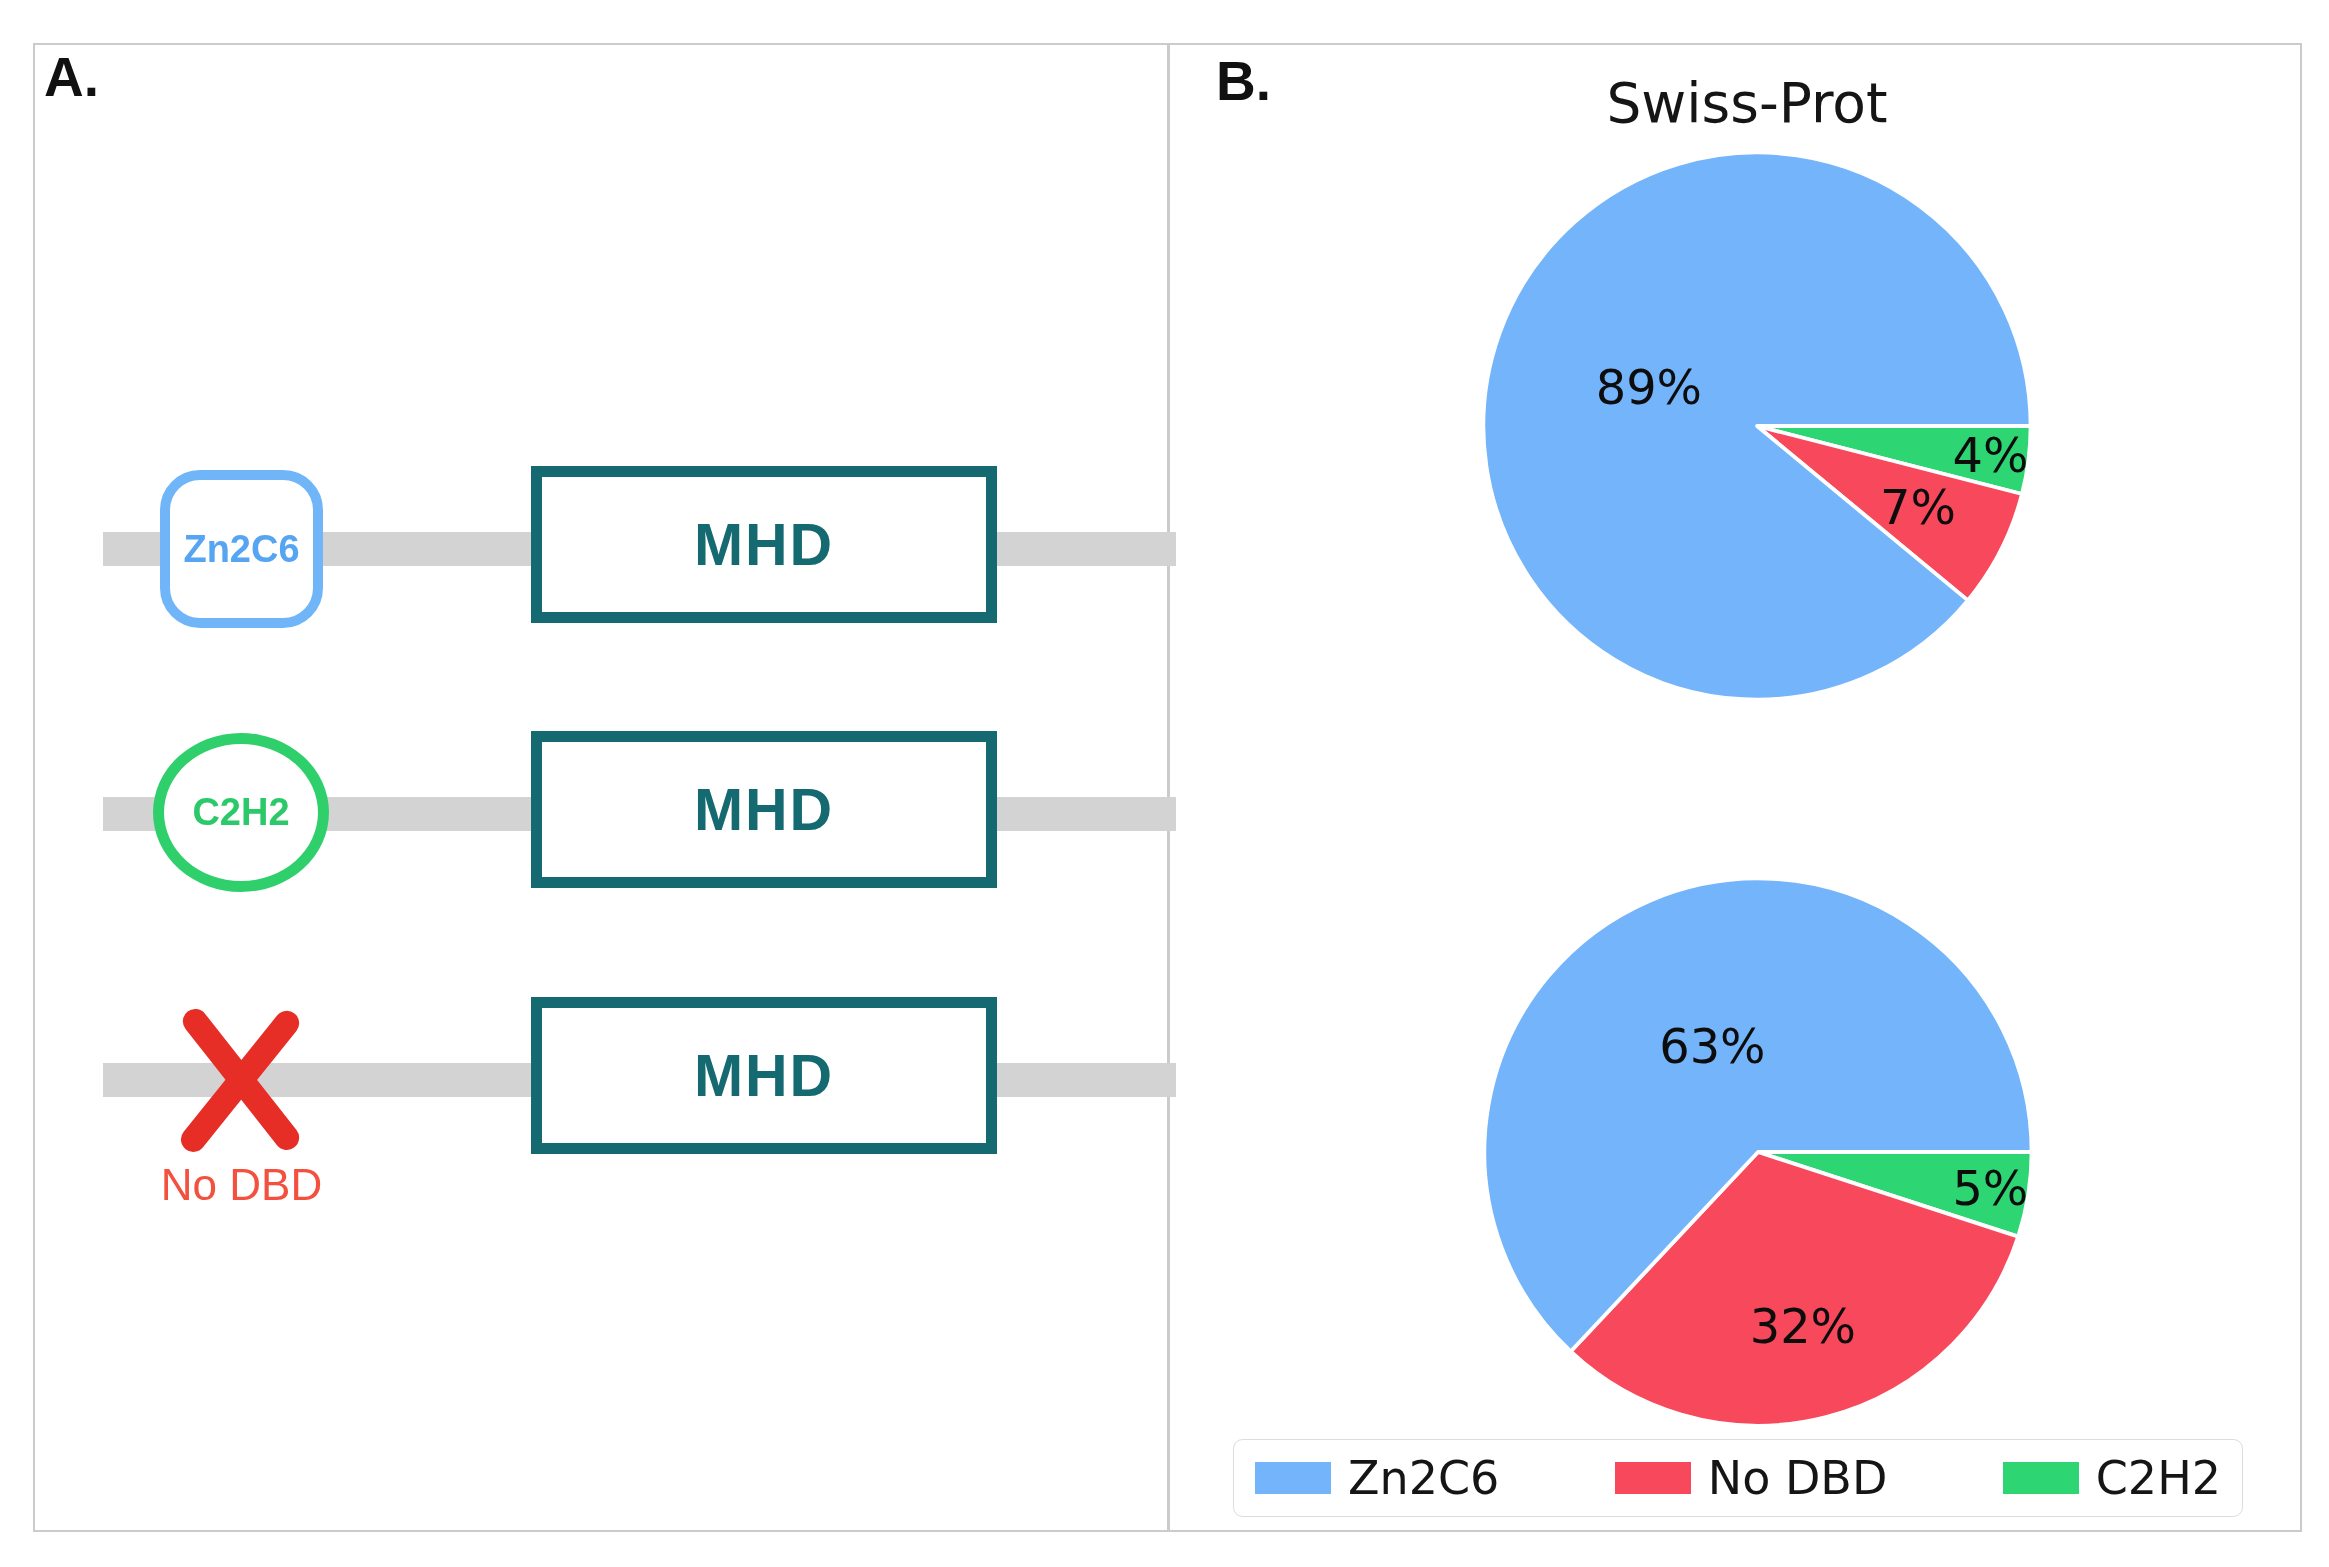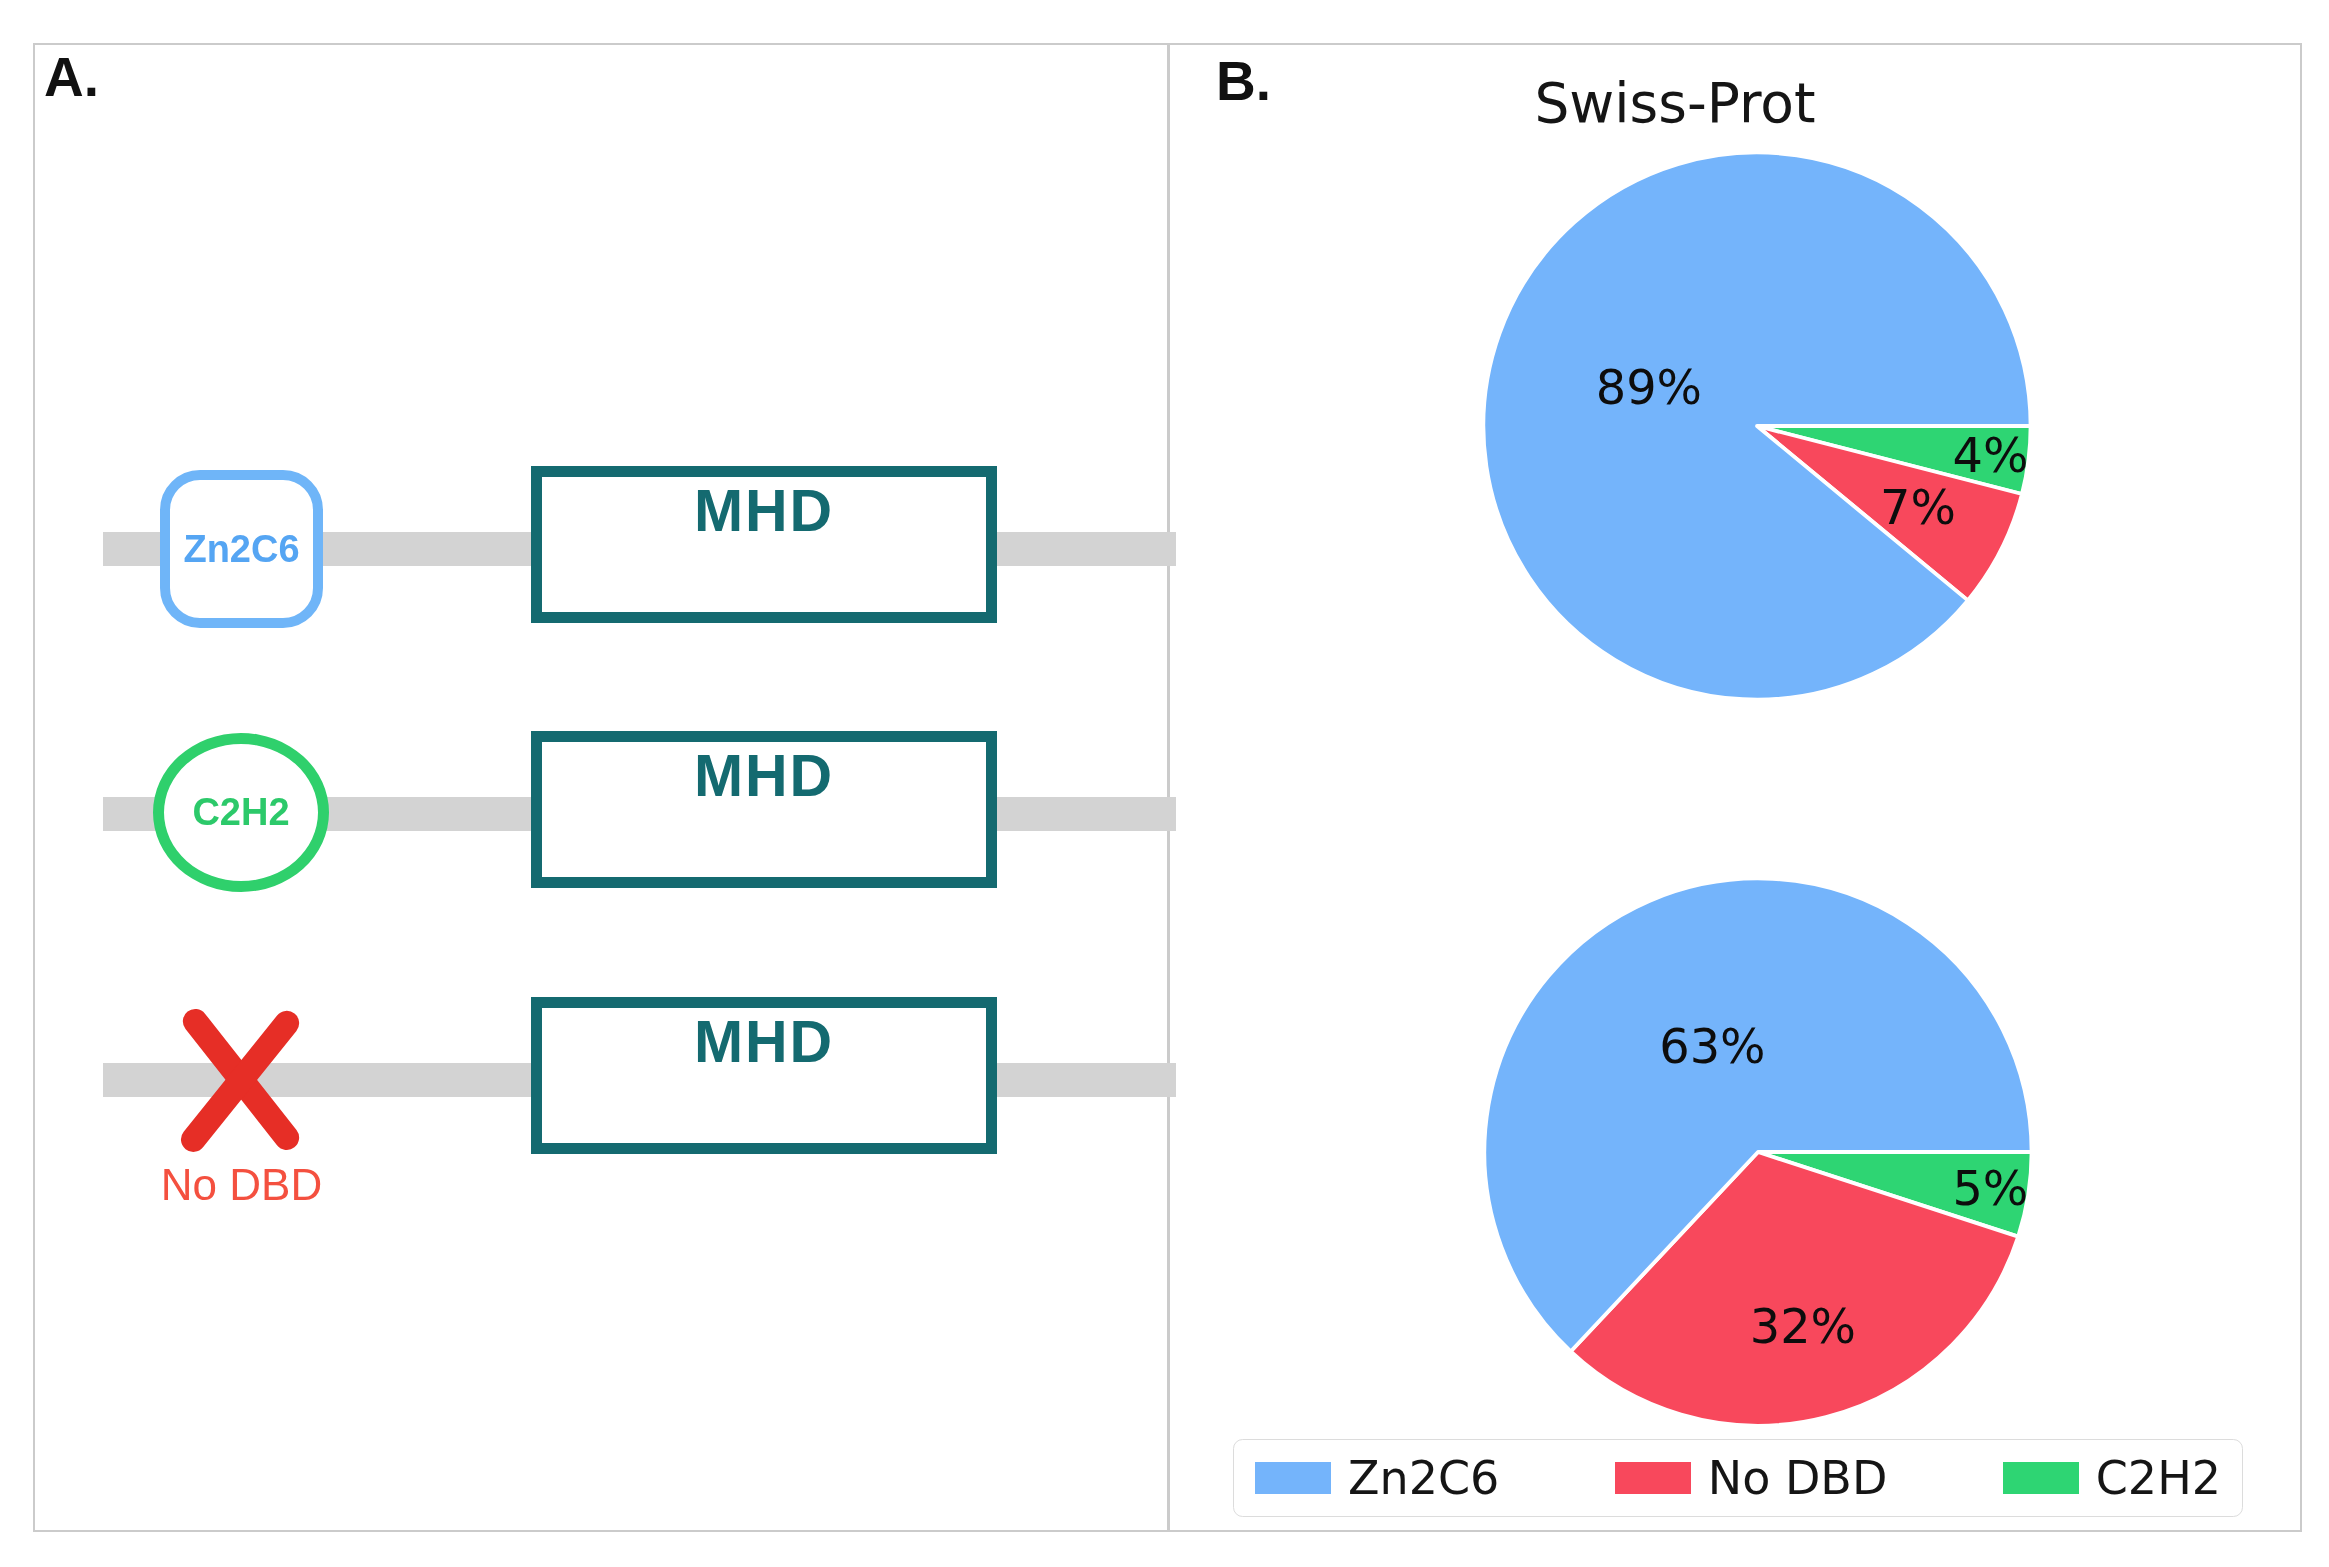--- a/index.html
+++ b/index.html
@@ -12,21 +12,21 @@
   .panel-b{left:1169px;width:1133px;border:2.9px solid var(--c-frame_gray,#cbcbcb);border-left:1.9px solid var(--c-frame_gray,#d2d2d2);}
   .panel-label{
     position:absolute;font-family:"Liberation Sans", sans-serif;font-weight:bold;
     font-size:55px;color:#111;line-height:1;
   }
   
   .backbone{position:absolute;left:103px;width:1073px;height:34px;background:var(--c-bar_gray,#d3d3d3);}
   .mhd-box{
     position:absolute;left:531px;width:466px;height:157px;box-sizing:border-box;
     border:11.5px solid var(--c-teal,#146a70);background:#ffffff;
-    display:flex;align-items:flex-start;justify-content:center;
+    display:flex;align-items:center;justify-content:center;
     font-family:"Liberation Sans", sans-serif;font-weight:bold;font-size:59px;
     color:var(--c-teal,#146a70);letter-spacing:1.9px;
   }
   .domain-zn{
     position:absolute;left:160px;top:470px;width:163px;height:158px;box-sizing:border-box;
     border:10.5px solid var(--c-domain_blue,#6fb5f8);border-radius:40px;background:#ffffff;
     display:flex;align-items:center;justify-content:center;
     font-family:"Liberation Sans", sans-serif;font-weight:bold;font-size:38px;
     color:var(--c-domain_blue_text,#55a5f3);
   }
@@ -90,21 +90,21 @@
   <div class="backbone" style="top:1063px;"></div>
   <div class="mhd-box" style="top:997px;">
     <span>MHD</span>
   </div>
   <svg class="x-mark" viewBox="0 0 128 156">
     <line x1="16" y1="18" x2="112" y2="140"></line>
     <line x1="112" y1="20" x2="14" y2="142"></line>
   </svg>
   <div class="no-dbd">No DBD</div>
 
-  <div class="pie-title" style="left:1388px;top:76px;">Swiss-Prot</div>
+  <div class="pie-title" style="left:1460px;top:76px;">Swiss-Prot</div>
   <svg class="pie-svg" style="left:1470px;top:139px;" viewBox="0 0 600 600">
       <path d="M 300 300 L 586.0 300.0 A 286 286 0 0 1 577.0 371.1 Z" fill="#2ed573"></path>
       <text x="544.0" y="330.8" text-anchor="middle" dominant-baseline="central">4%</text>
       <path d="M 300 300 L 577.0 371.1 A 286 286 0 0 1 520.4 482.3 Z" fill="#f8485c"></path>
       <text x="468.2" y="385.7" text-anchor="middle" dominant-baseline="central">7%</text>
       <path d="M 300 300 L 520.4 482.3 A 286 286 0 1 1 586.0 300.0 Z" fill="#74b4fb"></path>
       <text x="187.0" y="259.3" text-anchor="middle" dominant-baseline="central">89%</text>
     </svg>
 
   <svg class="pie-svg" style="left:1471px;top:865px;" viewBox="0 0 600 600">

